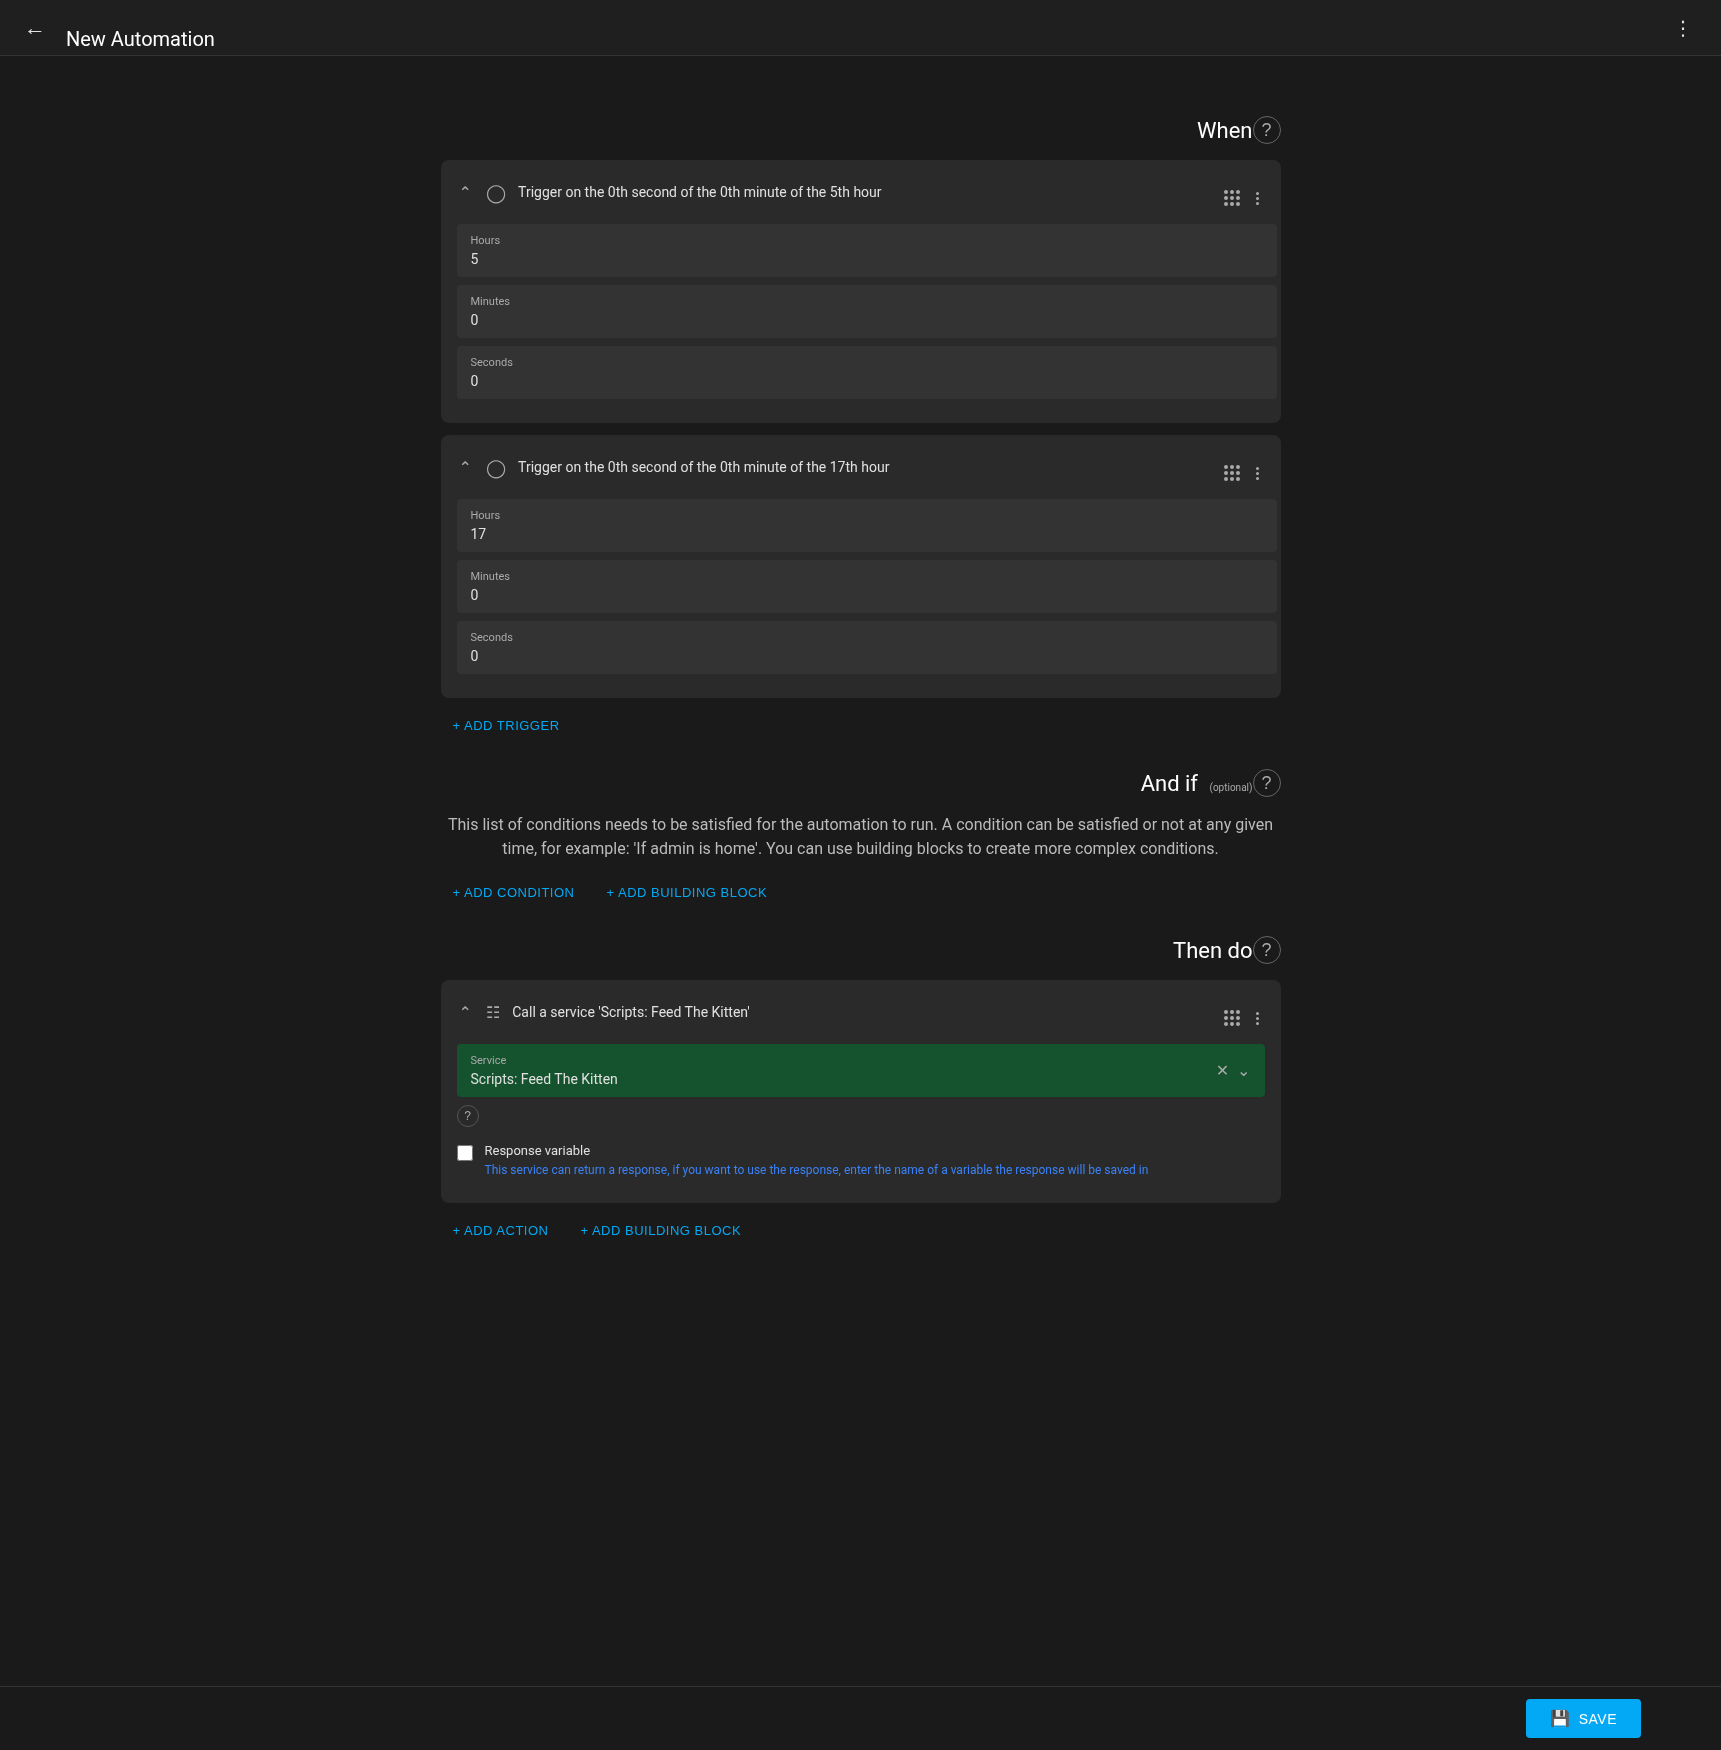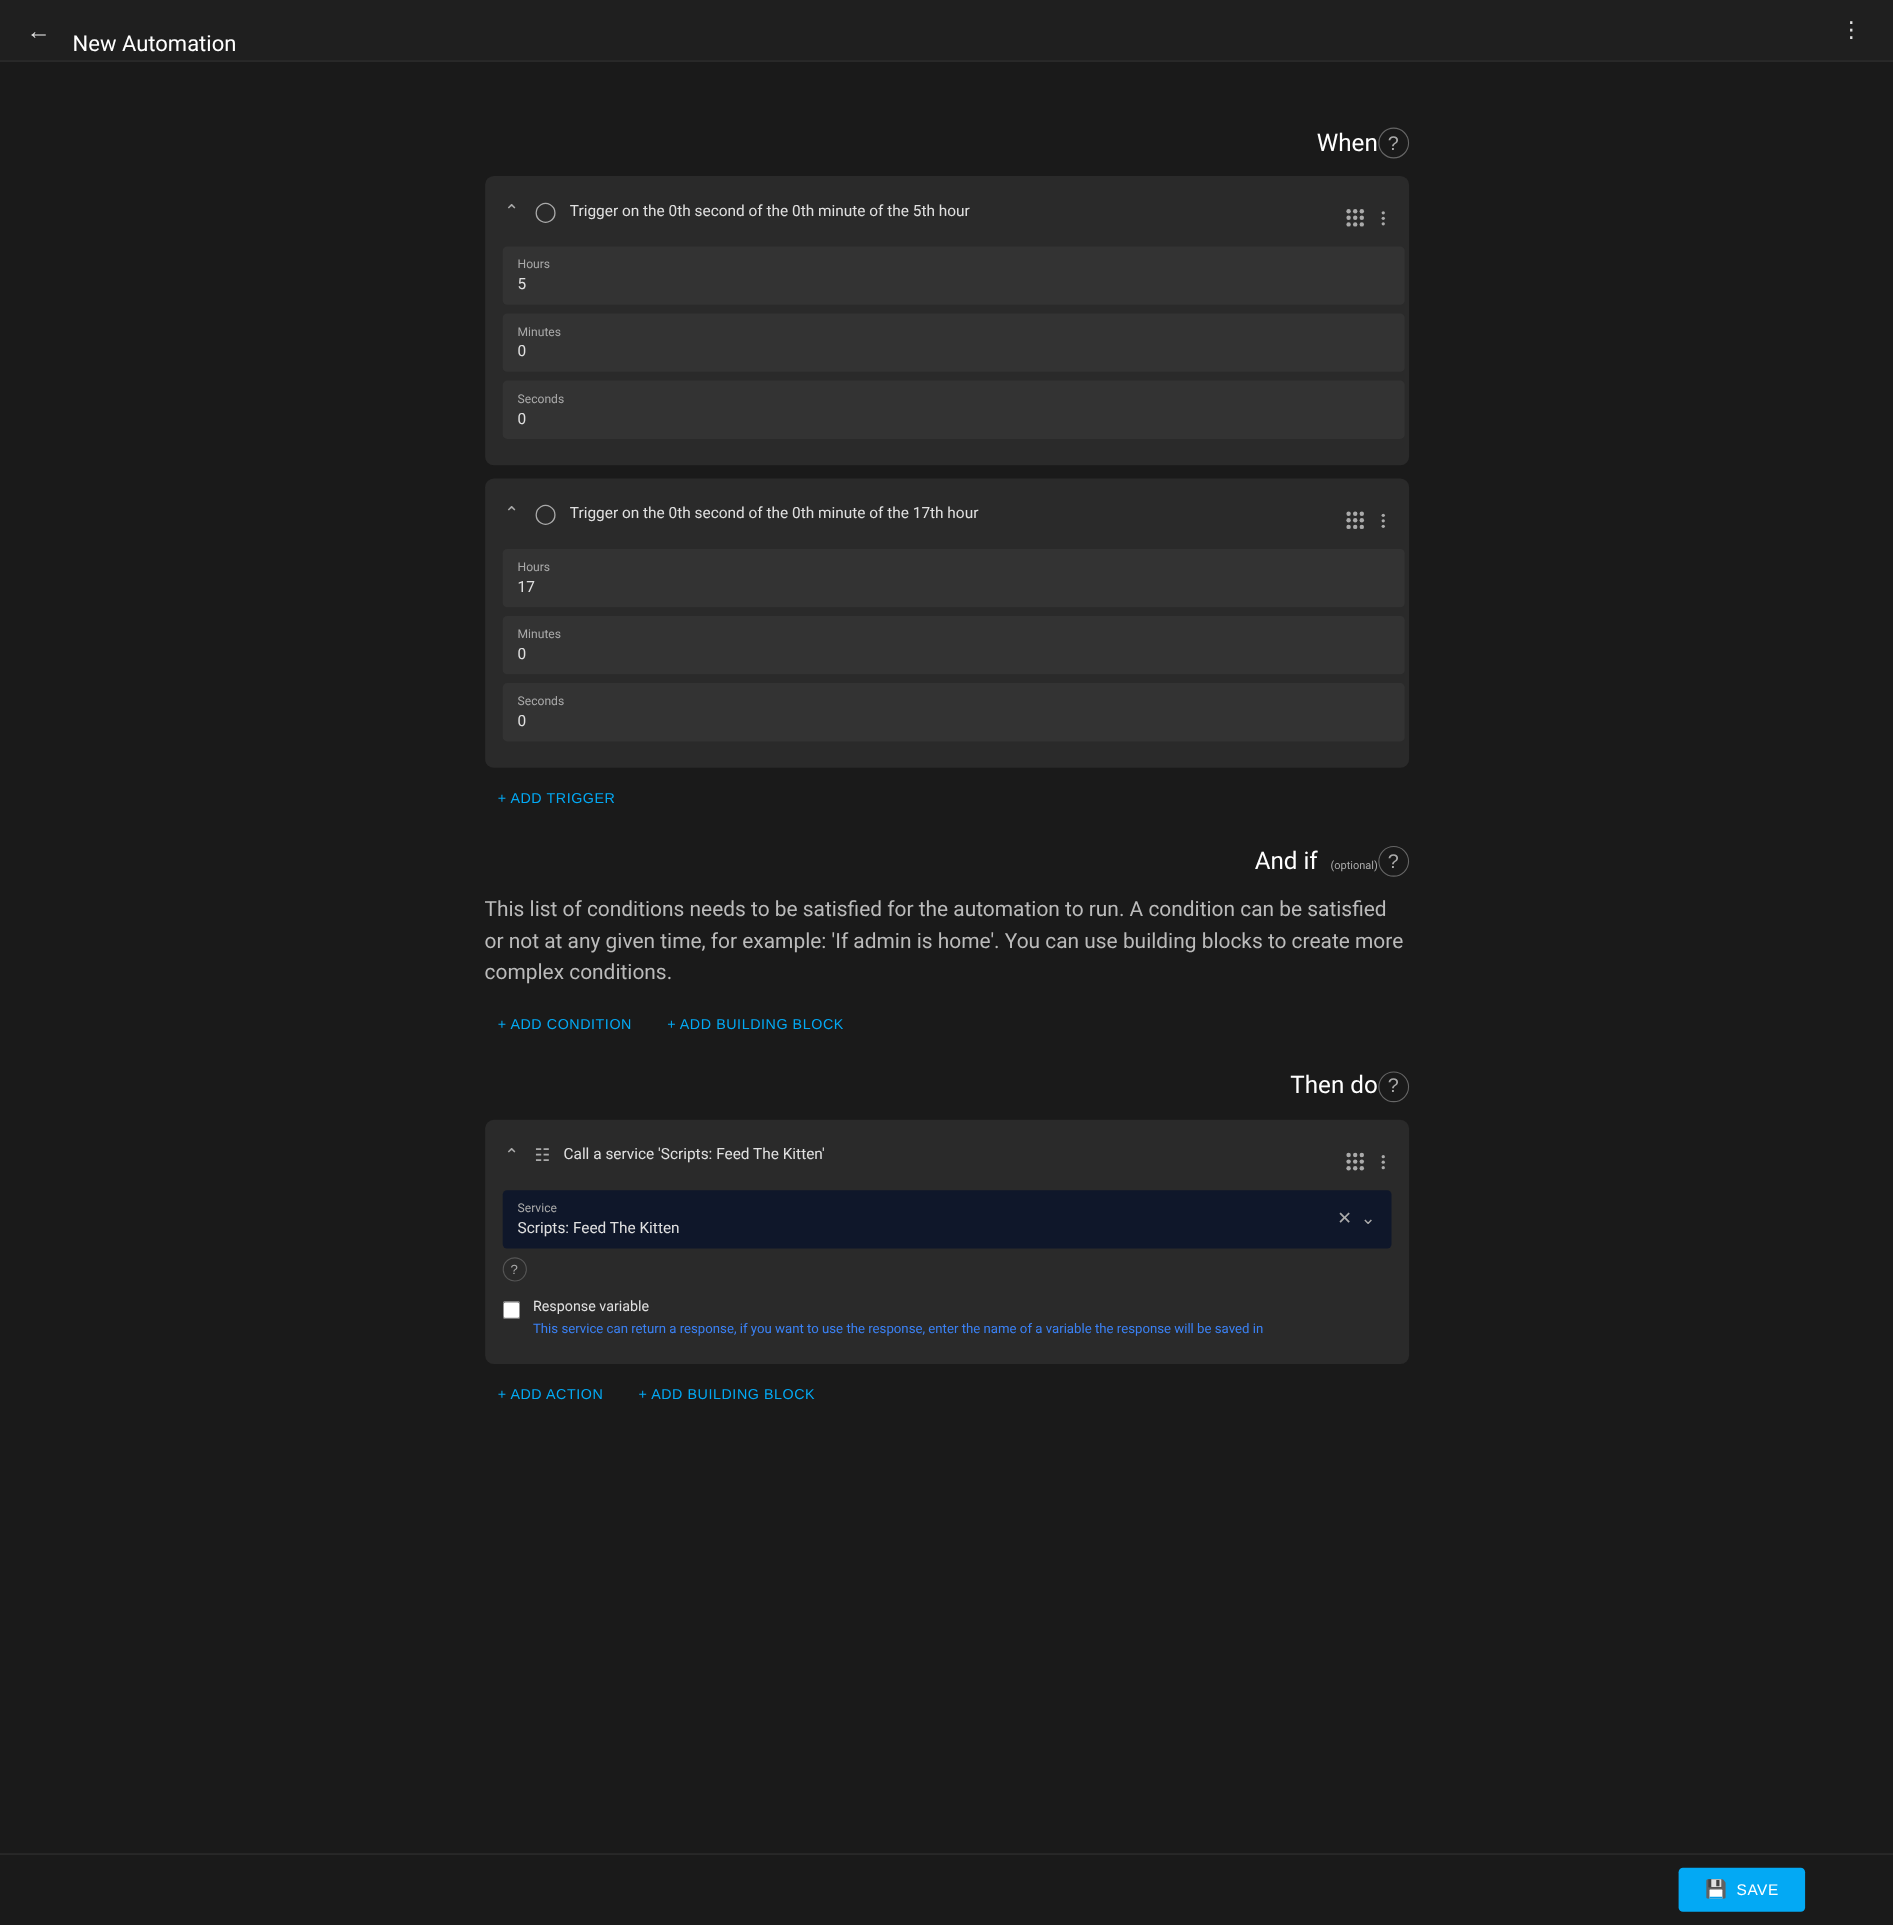--- a/index.html
+++ b/index.html
@@ -153,24 +153,25 @@
       padding: 8px 12px;
       letter-spacing: 0.5px;
       display: inline-flex;
       align-items: center;
       gap: 4px;
     }
     .section-divider {
       margin: 28px 0;
     }
     .description-text {
-      font-size: 19px;
+      font-size: 16px;
       color: #bbb;
       line-height: 1.5;
       margin-bottom: 16px;
+      text-align: center;
     }
     .add-buttons-row {
       display: flex;
       gap: 8px;
       flex-wrap: wrap;
     }
     .then-do-section {
       margin-top: 28px;
     }
     .action-card {
@@ -191,21 +192,21 @@
     }
     .action-label {
       flex: 1;
       font-size: 14px;
       color: #e0e0e0;
     }
     .action-card-body {
       padding: 0 16px 16px 16px;
     }
     .service-field {
-      background: #0f172a;
+      background: #14532d;
       border-radius: 4px;
       padding: 10px 14px;
       margin-bottom: 8px;
       display: flex;
       align-items: center;
       justify-content: flex-end;
     }
     .service-field-inner {
       flex: 1;
     }

